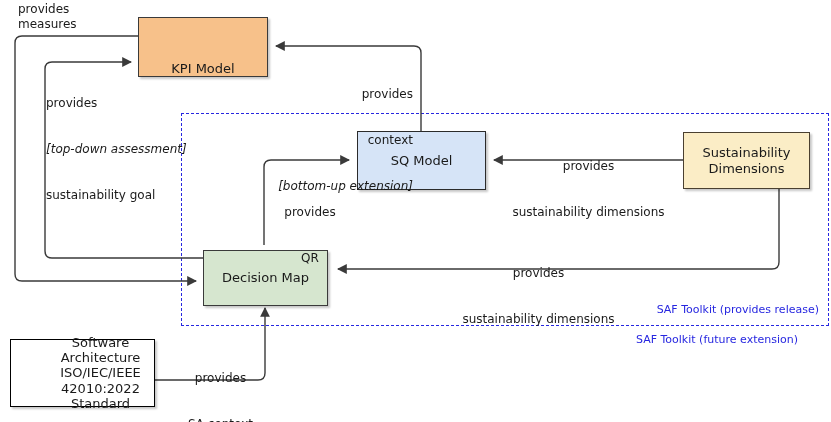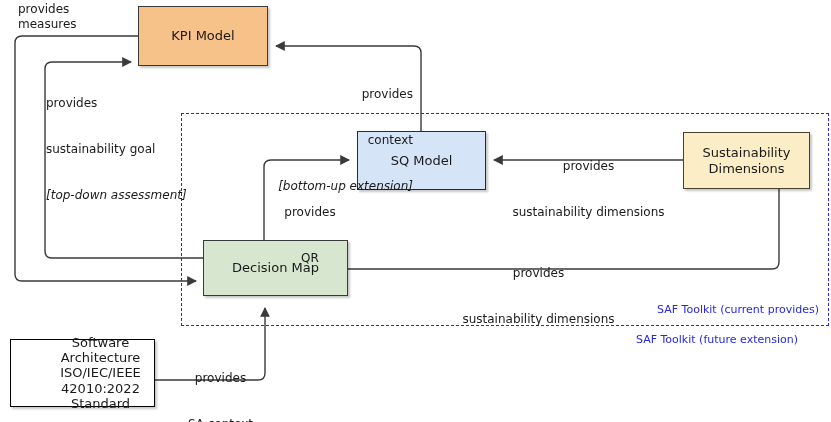--- a/index.html
+++ b/index.html
@@ -92,50 +92,50 @@
 
     <path d="M 683 160 L 494 160" fill="none" stroke="#3a3a3a" stroke-width="1.4" marker-end="url(#arrow)"></path>
 
     <path d="M 264 245 L 264 167 Q 264 160 271 160 L 349 160" fill="none" stroke="#3a3a3a" stroke-width="1.4" marker-end="url(#arrow)"></path>
 
     <path d="M 779 189 L 779 262 Q 779 269 772 269 L 338 269" fill="none" stroke="#3a3a3a" stroke-width="1.4" marker-end="url(#arrow)"></path>
 
     <path d="M 155 380 L 258 380 Q 265 380 265 373 L 265 308" fill="none" stroke="#3a3a3a" stroke-width="1.4" marker-end="url(#arrow)"></path>
   </svg>
 
-  <div class="node node-kpi" style="left:138px; top:6px; width:130px; height:60px;">
+  <div class="node node-kpi" style="left:138px; top:17px; width:130px; height:60px;align-items:flex-end;">
     <span>KPI Model</span>
   </div>
 
   <div class="node node-sq" style="left:357px; top:131px; width:129px; height:59px;justify-content:center;">
     <span>SQ Model</span>
   </div>
 
   <div class="node node-sd" style="left:683px; top:132px; width:127px; height:57px; white-space:pre-line;">
     <span style="white-space:pre-line;">Sustainability
 Dimensions</span>
   </div>
 
-  <div class="node node-dm" style="left:203px; top:240px; width:145px; height:56px;">
+  <div class="node node-dm" style="left:203px; top:250px; width:125px; height:56px;">
     <span>Decision Map</span>
   </div>
 
   <div class="node node-std" style="left:10px; top:339px; width:145px; height:68px; white-space:pre-line;padding-left:36px;">
     <span style="white-space:pre-line;">Software Architecture
 ISO/IEC/IEEE
 42010:2022 Standard</span>
   </div>
 
   <div class="edge-label left" style="left:18px; top:2px; white-space:pre-line;">provides
 measures</div>
 
   <div class="edge-label left" style="left:46px; top:65px;">
     <div>provides</div>
+    <div><em>[top-down assessment]</em></div>
     <div>sustainability goal</div>
-    <div><em>[top-down assessment]</em></div>
   </div>
 
   <div class="edge-label right" style="left:245px; top:56px; width:168px;">
     <div>provides</div>
     <div>context</div>
     <div><em>[bottom-up extension]</em></div>
   </div>
 
   <div class="edge-label" style="left:497px; top:128px; width:183px;">
     <div>provides</div>
@@ -150,17 +150,17 @@
   <div class="edge-label" style="left:440px; top:235px; width:197px;">
     <div>provides</div>
     <div>sustainability dimensions</div>
   </div>
 
   <div class="edge-label" style="left:168px; top:340px; width:105px;">
     <div>provides</div>
     <div>SA context</div>
   </div>
 
-  <div class="zone-label" style="left:629px; top:303px; width:190px;">SAF Toolkit (current provides)</div>
+  <div class="zone-label" style="left:629px; top:303px; width:190px;">SAF Toolkit (provides release)</div>
 
   <div class="zone-label" style="left:598px; top:333px; width:200px;">SAF Toolkit (future extension)</div>
 
 </div>
 
 </body></html>

